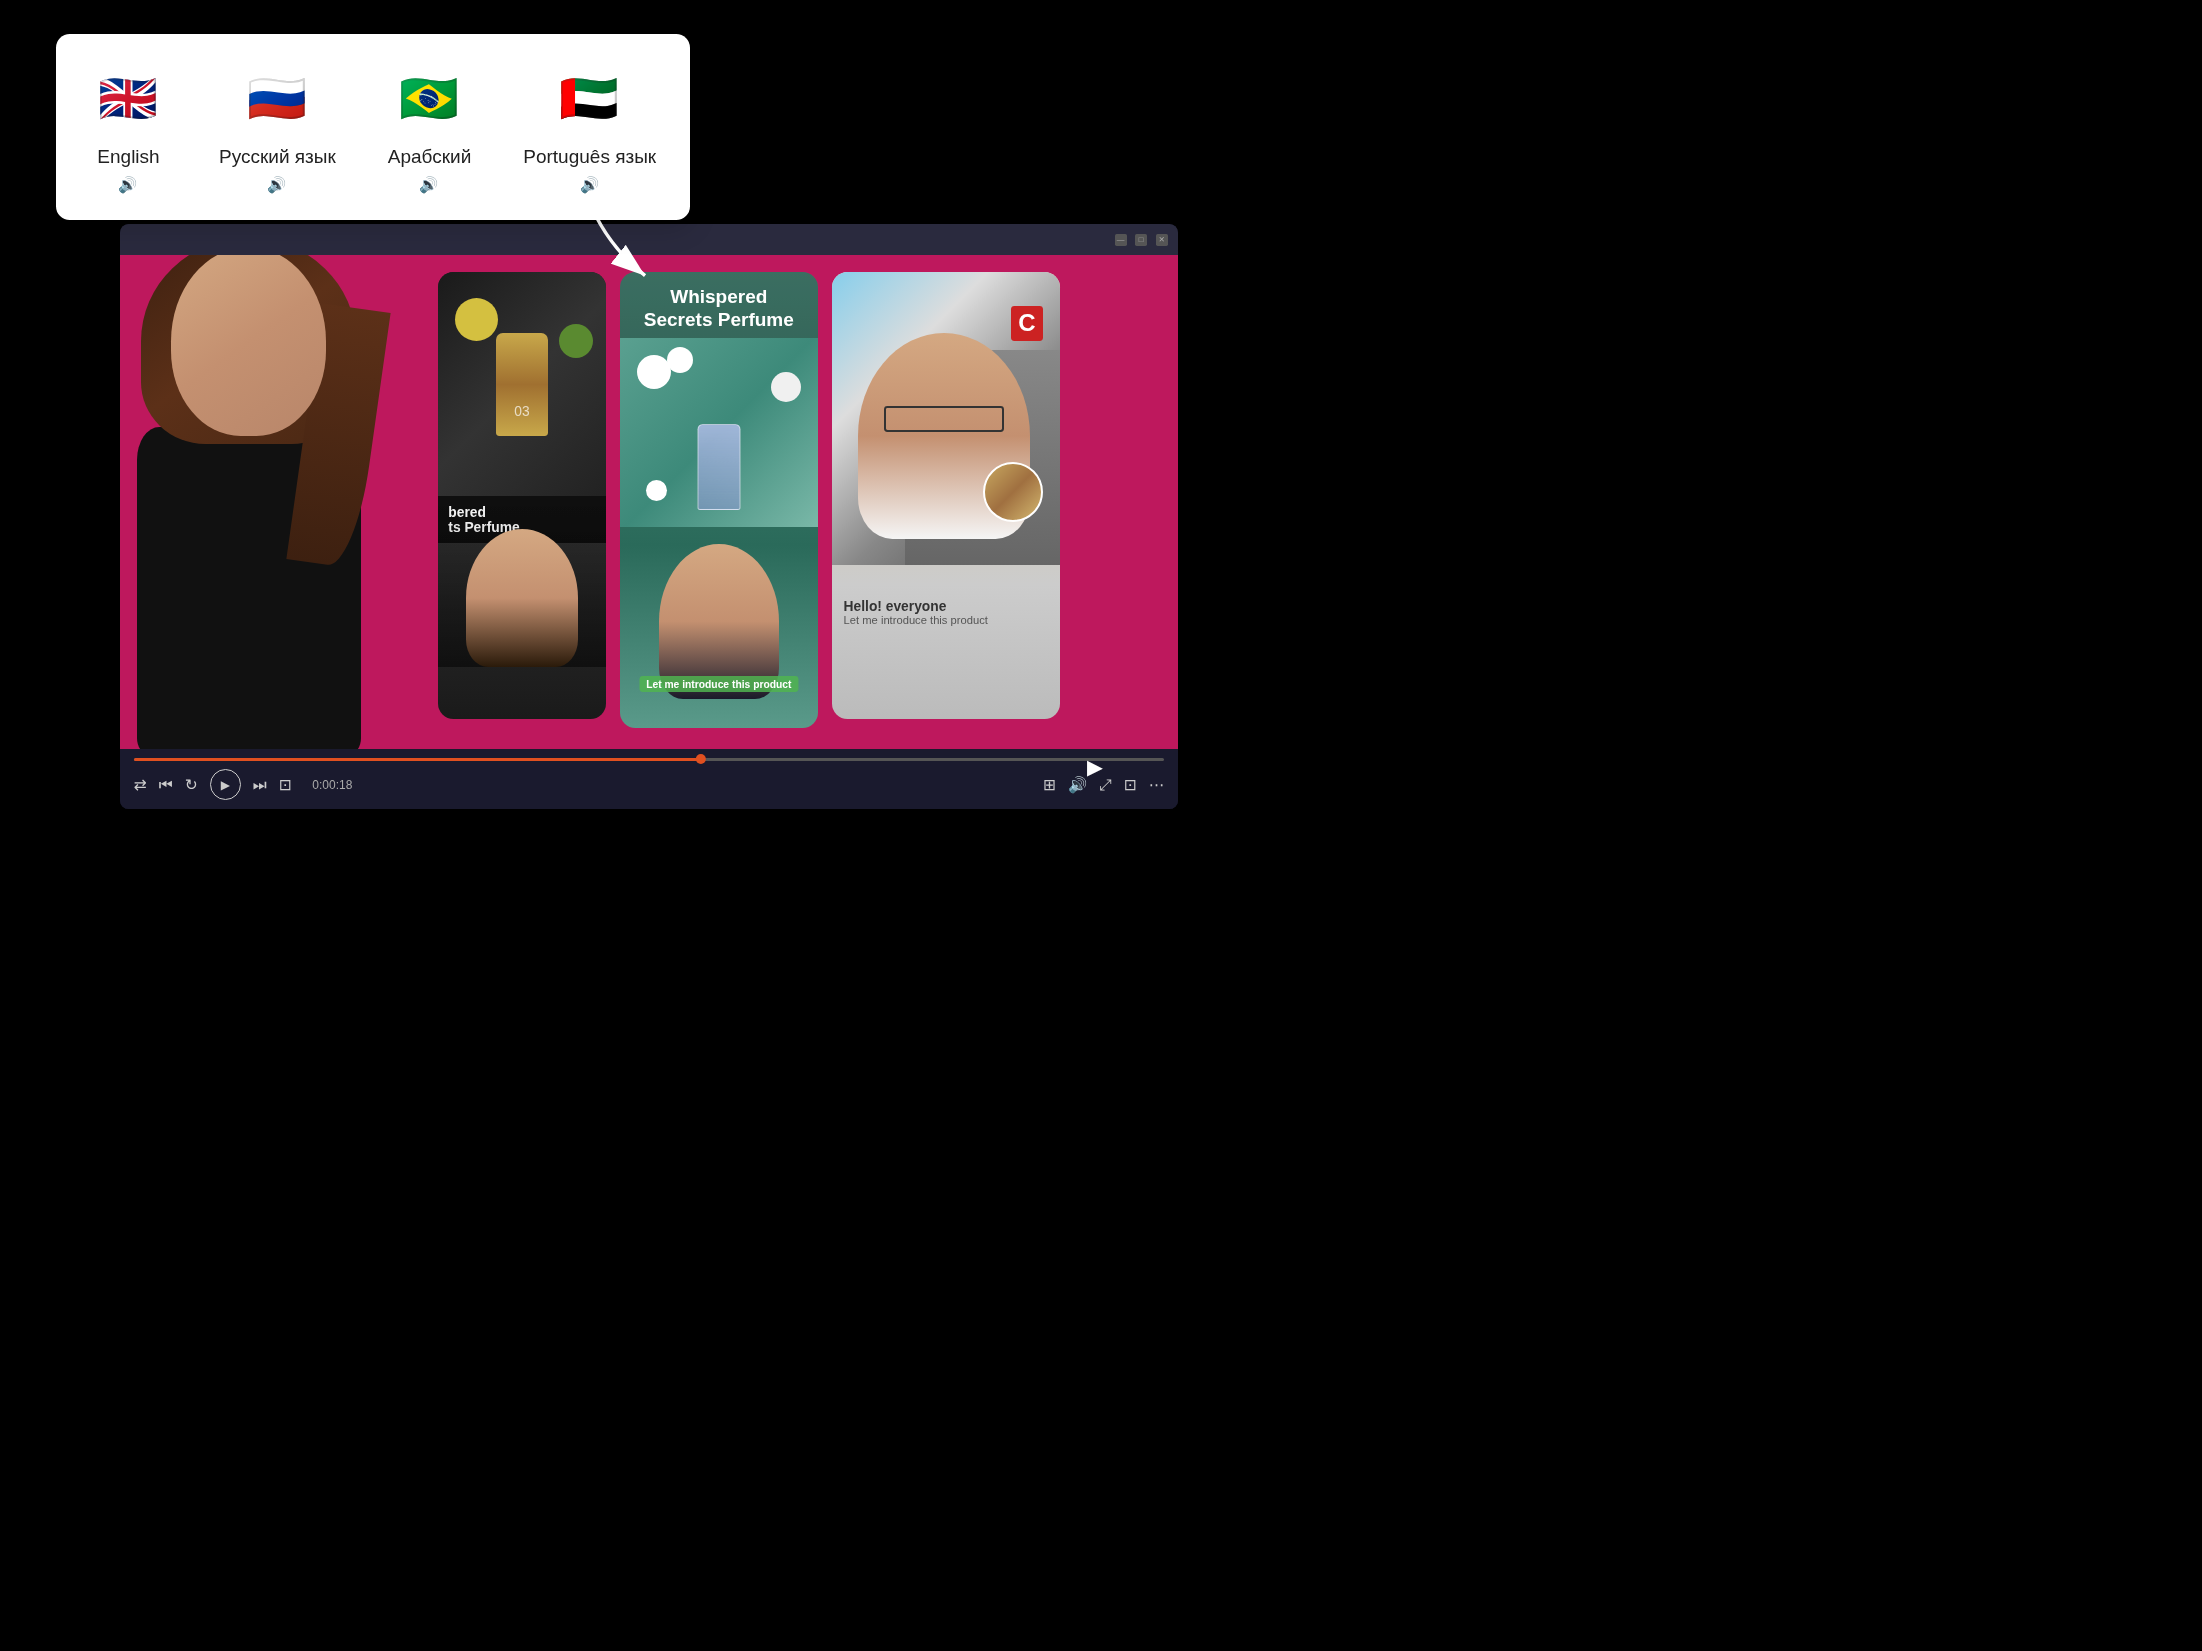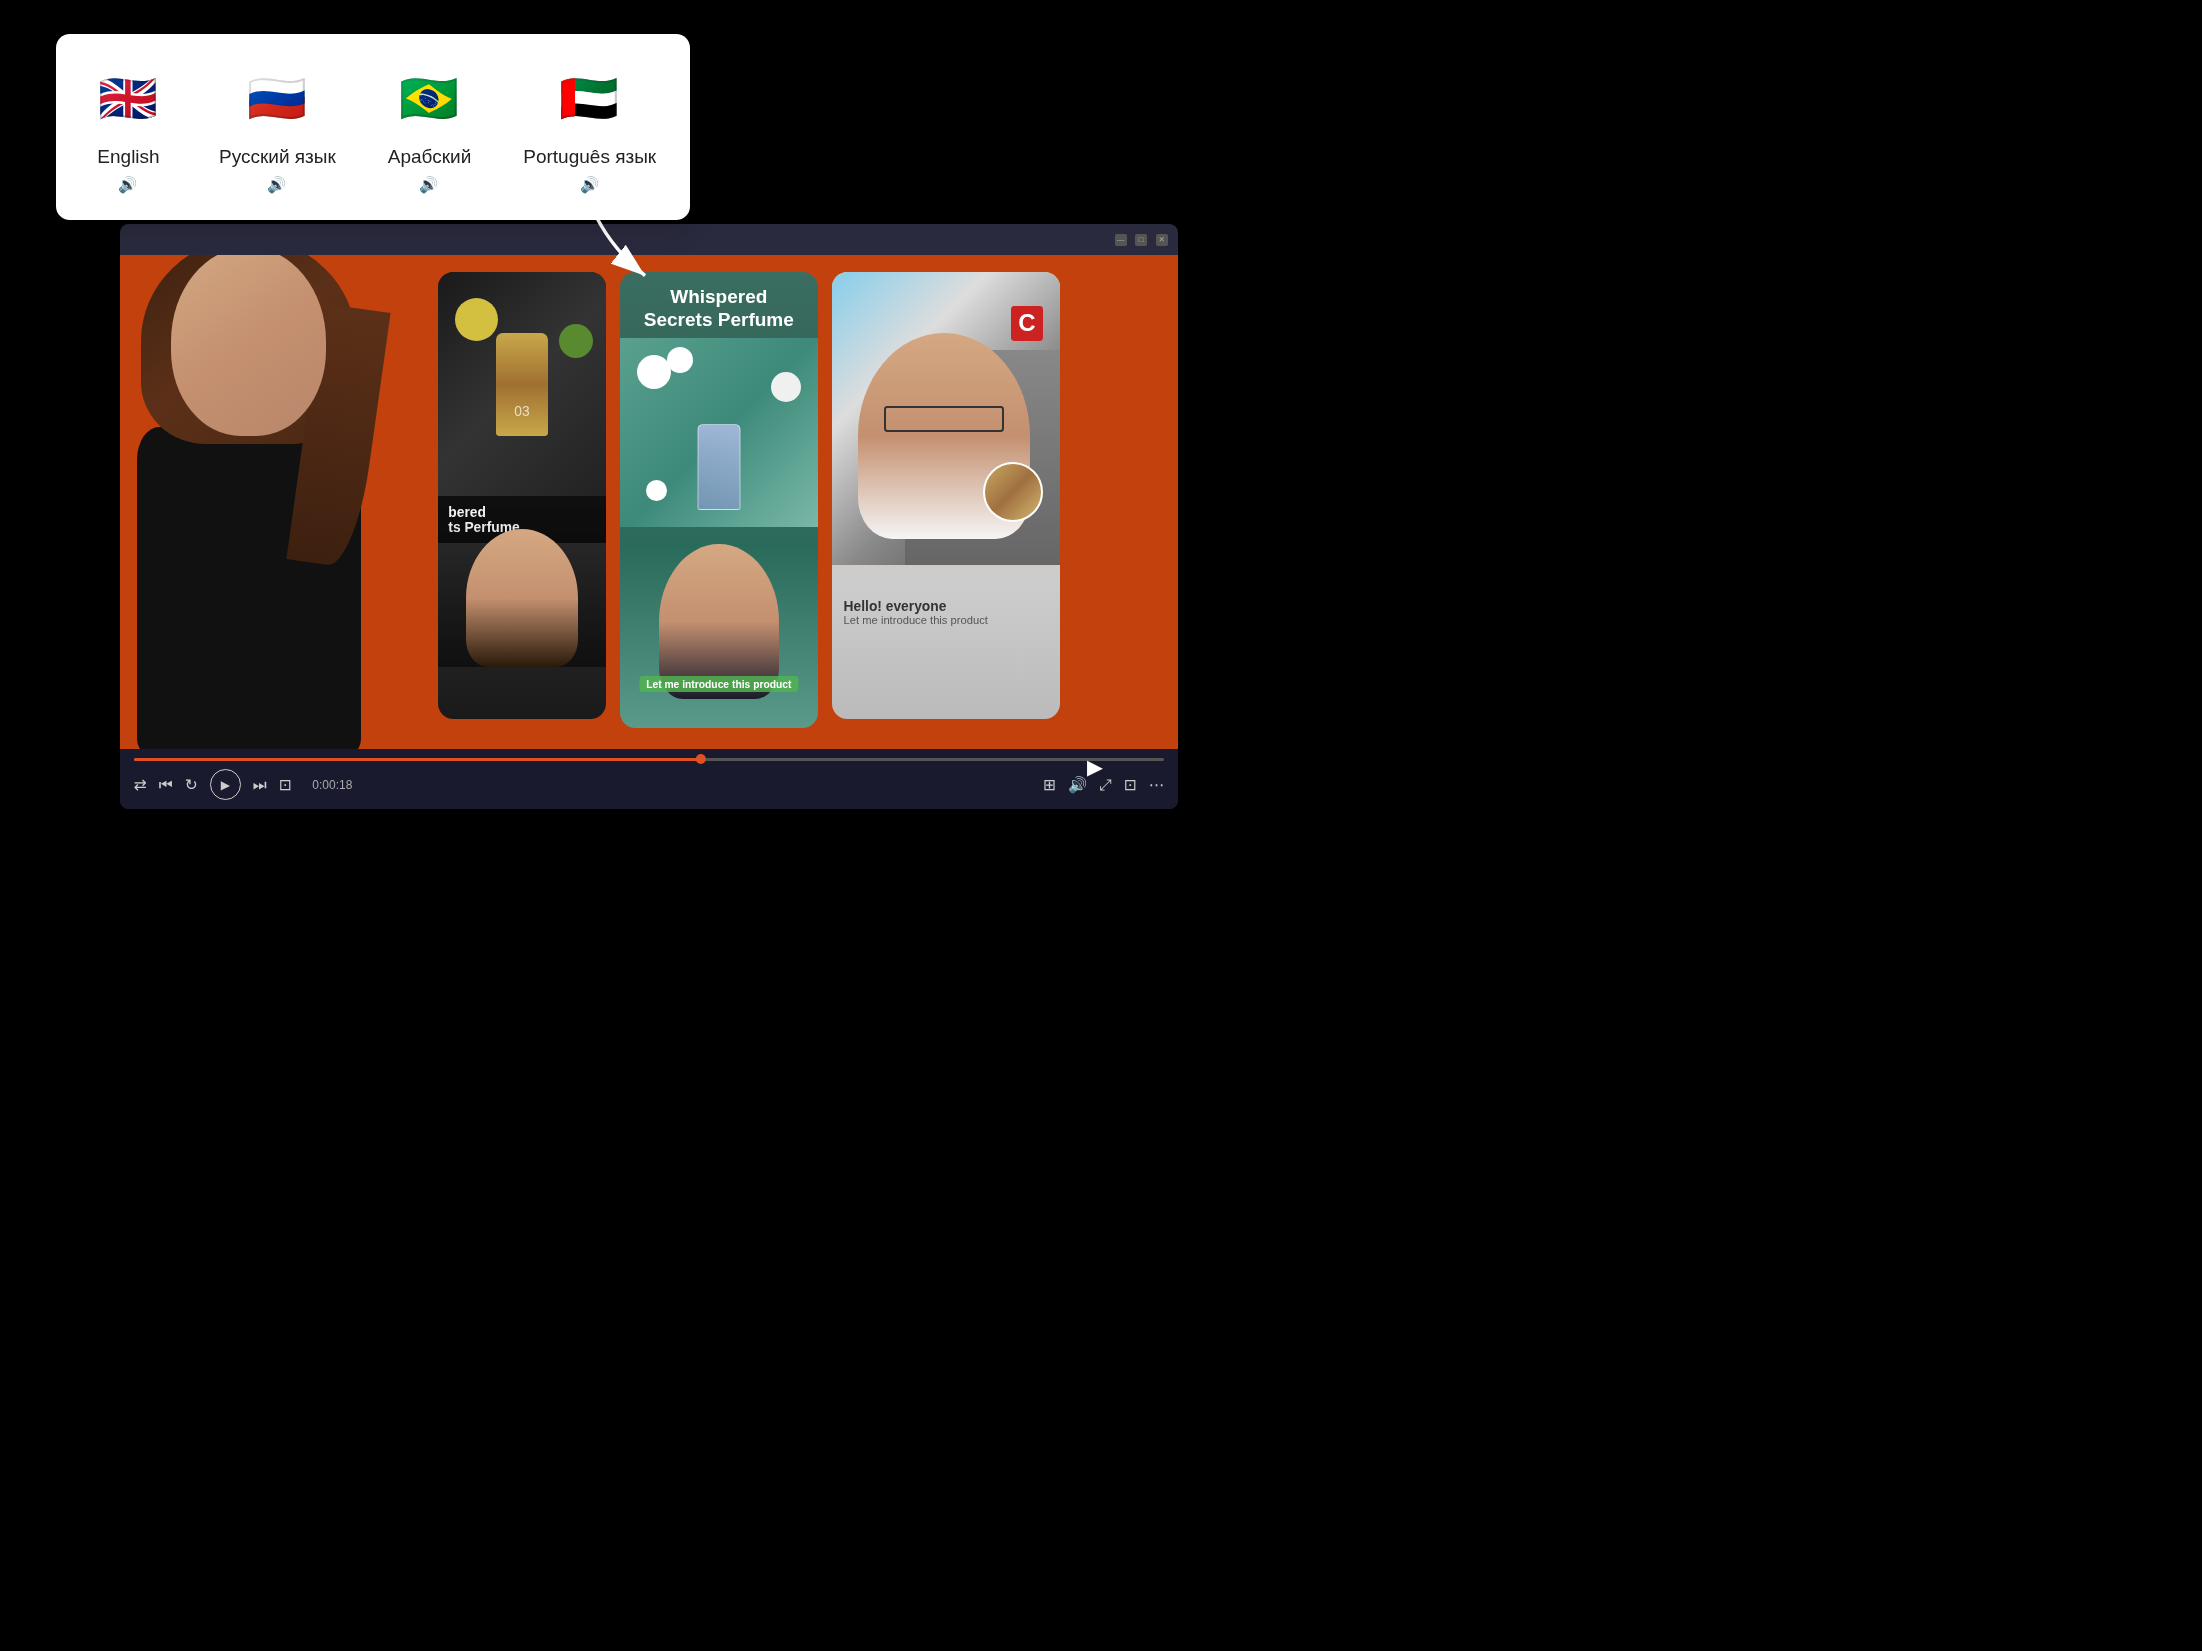--- a/index.html
+++ b/index.html
@@ -89,21 +89,21 @@
       justify-content: center;
       font-size: 7.7px;
       color: #aaa;
       cursor: pointer;
     }
 
     
     .video-content {
       flex: 1;
       position: relative;
-      background: #c2410c;
+      background: #be185d;
       overflow: hidden;
     }
 
     
     .woman-overlay {
       position: absolute;
       left: -52px;
       top: -17px;
       width: 361px;
       height: 533px;

